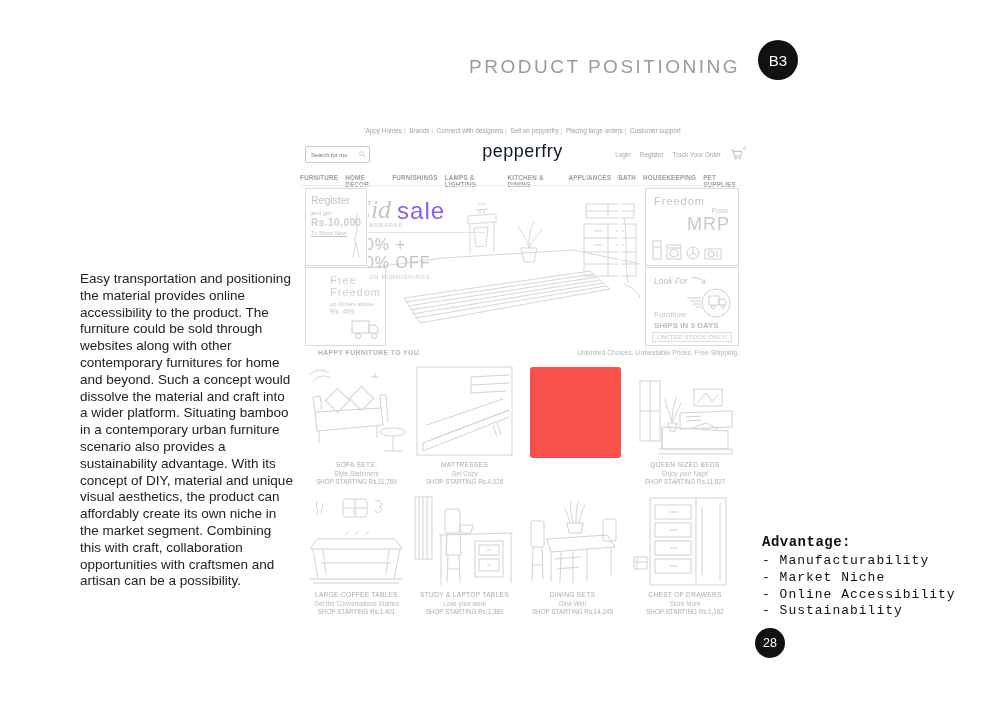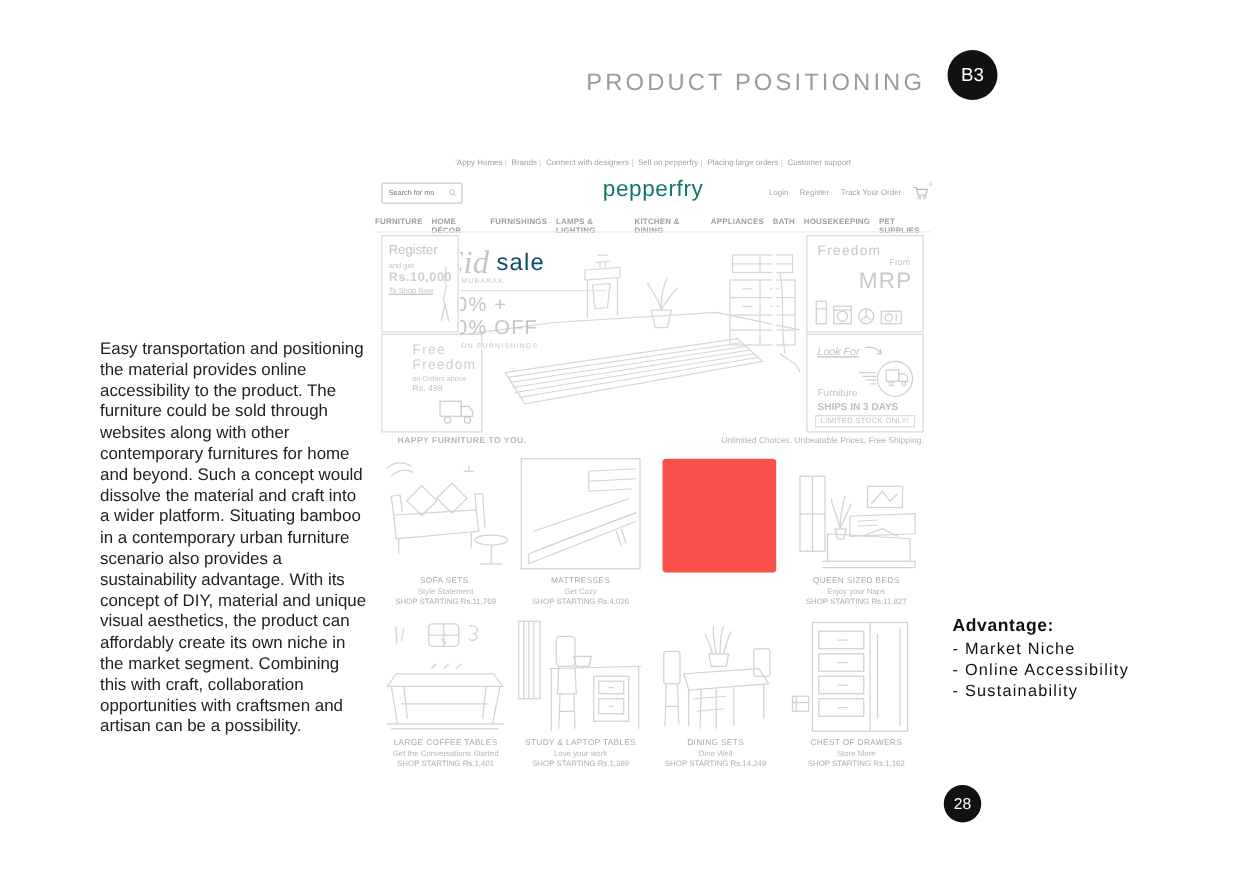--- a/index.html
+++ b/index.html
@@ -7,39 +7,39 @@
          font-family:"Liberation Sans", sans-serif;}
 
   
   .slide-title{position:absolute;top:56px;right:260px;font-size:19px;letter-spacing:2.5px;
                color:#9b9b9b;font-weight:400;}
   .slide-badge{position:absolute;left:758px;top:40px;width:40px;height:40px;border-radius:50%;
                background:#111;color:#fff;display:flex;align-items:center;justify-content:center;
                font-size:15px;}
   .para{position:absolute;left:80px;top:271px;width:216px;font-size:13.5px;line-height:16.8px;
         color:#222;}
-  .adv{position:absolute;left:762px;top:492px;font-family:Liberation Sans, sans-serif;color:#111;}
+  .adv{position:absolute;left:762px;top:534px;font-family:Liberation Mono, monospace;color:#111;}
   .adv-head{font-size:14px;font-weight:bold;letter-spacing:.5px;margin-bottom:3px;}
   .adv-item{font-size:13px;letter-spacing:1px;line-height:16.8px;white-space:pre;}
   .page-num{position:absolute;left:755px;top:628px;width:30px;height:30px;border-radius:50%;
             background:#111;color:#fff;display:flex;align-items:center;justify-content:center;
             font-size:12.5px;}
 
   
   .site{position:absolute;left:300px;top:125px;width:445px;height:500px;color:#a8a8a8;}
   .site .topbar{position:absolute;top:2px;left:0;width:100%;text-align:center;font-size:6.4px;
                 color:#9f9f9f;}
   .site .topbar span{margin:0 1px;}
   .site .topbar span:not(:last-child)::after{content:"  |  ";color:#c4c4c4;}
   .searchbox{position:absolute;left:5px;top:21px;width:57px;height:15px;border:1px solid #c9c9c9;
              border-radius:2px;display:flex;align-items:center;padding:0 3px;gap:2px;}
   .searchbox input{border:none;outline:none;width:44px;font-size:5.8px;color:#b5b5b5;
                    font-family:"Liberation Sans", sans-serif;background:transparent;}
   .site-logo{position:absolute;left:0;right:0;top:16px;text-align:center;font-size:18px;
-             color:#0f766e;letter-spacing:.5px;}
+             color:#0f172a;letter-spacing:.5px;}
   .account{position:absolute;right:2px;top:24px;display:flex;align-items:center;gap:9px;
            font-size:6.4px;color:#a5a5a5;}
   .cart-wrap{position:relative;display:flex;}
   .cart-count{position:absolute;top:-4px;right:-3px;font-size:5px;color:#b0b0b0;}
   .site .nav{position:absolute;top:49px;left:0;width:100%;display:flex;justify-content:center;
              gap:7px;font-size:6.3px;font-weight:bold;color:#9e9e9e;letter-spacing:.2px;}
   .hairline{position:absolute;left:0;width:100%;height:1px;background:#ededed;}
 
   
   .bn{position:absolute;border:1px solid #d9d9d9;background:#fff;overflow:hidden;color:#c4c4c4;}
@@ -54,32 +54,32 @@
   .mannequin{position:absolute;right:3px;top:22px;}
   .bn-ship .t1{font-size:11px;margin:6px 0 0 5px;color:#cfcfcf;letter-spacing:1px;}
   .bn-ship .t2{font-size:11px;margin:0 0 0 5px;color:#cfcfcf;letter-spacing:1px;}
   .bn-ship .t3{font-size:5.8px;margin:3px 0 0 5px;}
   .bn-ship .t4{font-size:7px;margin:1px 0 0 5px;}
   .bn-ship svg{position:absolute;right:4px;bottom:4px;}
   .bn-mrp .t1{font-size:11px;margin:6px 8px 0 8px;color:#c6c6c6;letter-spacing:1px;}
   .bn-mrp .t2{font-size:7px;text-align:right;margin:0 10px 0 0;}
   .bn-mrp .t3{font-size:18px;text-align:right;margin:0 8px 0 0;color:#c9c9c9;letter-spacing:1px;}
   .mrp-icons{position:absolute;left:6px;bottom:5px;display:flex;align-items:flex-end;gap:4px;}
-  .bn-days .look{font-size:8.5px;font-style:italic;margin:8px 0 0 8px;color:#c0c0c0;display:flex;gap:3px;align-items:center;text-decoration:underline;}
+  .bn-days .look{font-size:8.5px;font-style:italic;margin:8px 0 0 8px;color:#c0c0c0;display:flex;gap:3px;align-items:center;}
   .bn-days .t1{position:absolute;left:8px;bottom:26px;font-size:8px;}
   .bn-days .t2{position:absolute;left:8px;bottom:15px;font-size:8px;font-weight:bold;color:#bdbdbd;}
   .bn-days .t3{position:absolute;left:6px;right:6px;bottom:3px;font-size:6px;border:1px solid #ddd;
                text-align:center;padding:1px 0;letter-spacing:.3px;}
   .days-truck{position:absolute;right:5px;top:18px;}
 
   .hero{position:absolute;left:68px;top:63px;width:272px;height:156px;overflow:hidden;}
   .eid{position:absolute;left:-13px;top:10px;width:130px;z-index:2;color:#c6c6c6;}
   .eid .row1{display:flex;align-items:flex-end;gap:6px;}
   .eid .script{font-family:"Liberation Serif", serif;font-style:italic;font-size:26px;line-height:24px;}
-  .eid .big{font-size:19px;line-height:22px;letter-spacing:1px;color:#0c4a6e;}
+  .eid .big{font-size:24px;line-height:22px;letter-spacing:1px;color:#8b5cf6;}
   .eid .small{font-size:5.5px;letter-spacing:1px;margin:0 0 0 14px;}
   .eid .off{font-size:16px;color:#c3c3c3;margin-top:4px;letter-spacing:1px;border-top:1px solid #e3e3e3;padding-top:3px;}
   .eid .off2{font-size:16px;color:#c3c3c3;letter-spacing:1px;}
   .eid .sub{font-size:5.5px;letter-spacing:1px;margin:2px 0 0 14px;}
   .hero svg{position:absolute;left:0;top:0;}
 
   .tagline-l{position:absolute;left:18px;top:224px;font-size:6.8px;font-weight:bold;color:#b5b5b5;letter-spacing:.4px;}
   .tagline-r{position:absolute;right:6px;top:224px;font-size:6.8px;color:#b5b5b5;}
 
   .cells{position:absolute;left:0;width:445px;height:128px;}
@@ -99,20 +99,21 @@
 
   <div class="slide-title">PRODUCT POSITIONING</div>
   <div class="slide-badge">
     <span>B3</span>
   </div>
 
   <div class="para">Easy transportation and positioning the material provides online accessibility to the product. The furniture could be sold through websites along with other contemporary furnitures for home and beyond. Such a concept would dissolve the material and craft into a wider platform. Situating bamboo in a contemporary urban furniture scenario also provides a sustainability advantage. With its concept of DIY, material and unique visual aesthetics, the product can affordably create its own niche in the market segment. Combining this with craft, collaboration opportunities with craftsmen and artisan can be a possibility.</div>
 
   <div class="adv">
     <div class="adv-head">Advantage:</div>
+    <div class="adv-item">- Manufacturability</div>
     <div class="adv-item">- Market Niche</div>
     <div class="adv-item">- Online Accessibility</div>
     <div class="adv-item">- Sustainability</div>
   </div>
 
   <div class="page-num">
     <span>28</span>
   </div>
 
   <div class="site">

